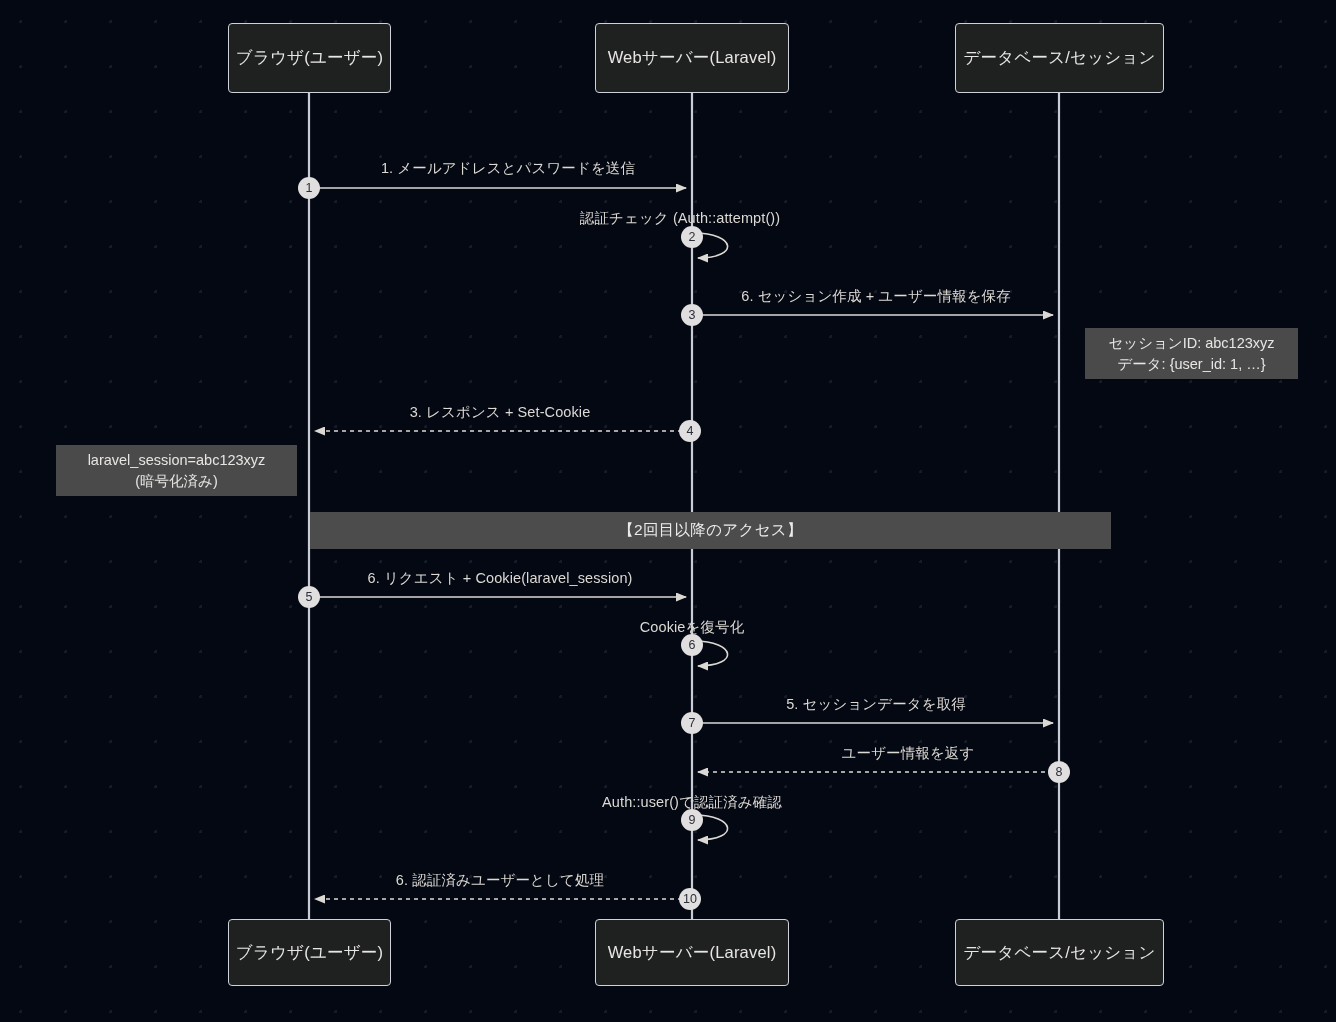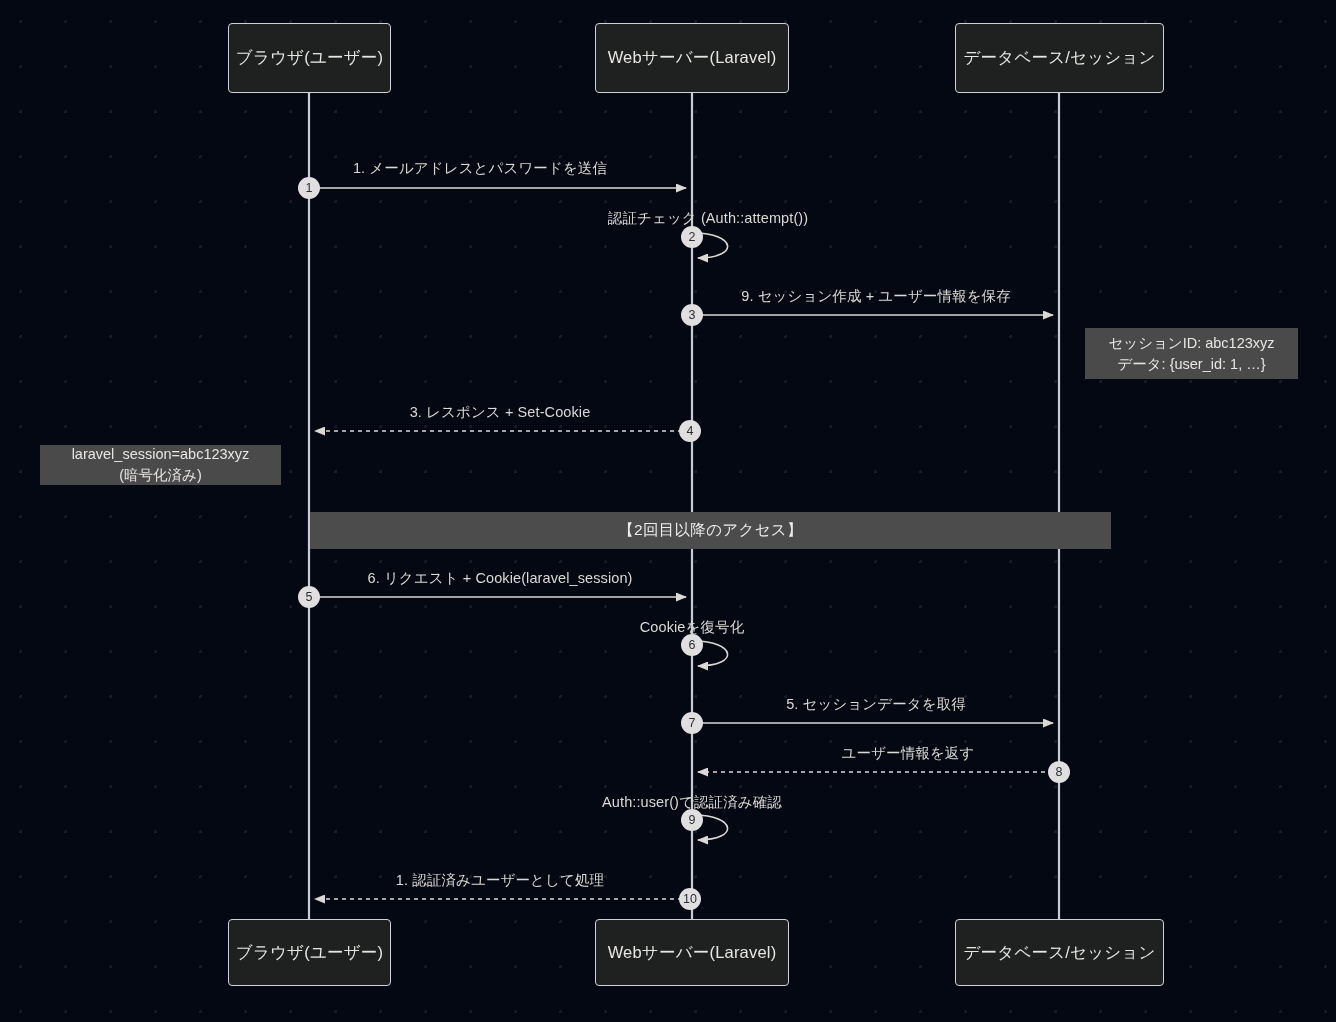--- a/index.html
+++ b/index.html
@@ -144,39 +144,39 @@
     <span>Webサーバー(Laravel)</span>
   </div>
   <div class="actor-box" style="left:955px; top:23px; width:209px; height:70px;">
     <span>データベース/セッション</span>
   </div>
 
   <div class="section-bar" style="left:284px; top:512px; width:801px; height:37px;margin-left:26px;">
     <span>【2回目以降のアクセス】</span>
   </div>
 
-  <div class="msg-label" style="left:480px; top:159px;text-align:right;"><span>1. メールアドレスとパスワードを送信</span></div>
-
-  <div class="msg-label" style="left:708px; top:209px;"><span>認証チェック (Auth::attempt())</span></div>
-
-  <div class="msg-label" style="left:876px; top:287px;"><span>9. セッション作成 + ユーザー情報を保存</span></div>
+  <div class="msg-label" style="left:508px; top:159px;text-align:right;"><span>1. メールアドレスとパスワードを送信</span></div>
+
+  <div class="msg-label" style="left:680px; top:209px;"><span>認証チェック (Auth::attempt())</span></div>
+
+  <div class="msg-label" style="left:876px; top:287px;"><span>6. セッション作成 + ユーザー情報を保存</span></div>
 
   <div class="msg-label" style="left:500px; top:403px;"><span>3. レスポンス + Set-Cookie</span></div>
 
   <div class="msg-label" style="left:500px; top:569px;"><span>6. リクエスト + Cookie(laravel_session)</span></div>
 
   <div class="msg-label" style="left:692px; top:618px;"><span>Cookieを復号化</span></div>
 
   <div class="msg-label" style="left:876px; top:695px;text-align:right;"><span>5. セッションデータを取得</span></div>
 
   <div class="msg-label" style="left:908px; top:744px;"><span>ユーザー情報を返す</span></div>
 
   <div class="msg-label" style="left:692px; top:793px;"><span>Auth::user()で認証済み確認</span></div>
 
-  <div class="msg-label" style="left:500px; top:871px;"><span>1. 認証済みユーザーとして処理</span></div>
+  <div class="msg-label" style="left:500px; top:871px;"><span>6. 認証済みユーザーとして処理</span></div>
 
   <div class="seq-num" style="left:309px; top:188px;">
       <span>1</span>
     </div>
   <div class="seq-num" style="left:692px; top:237px;">
       <span>2</span>
     </div>
   <div class="seq-num" style="left:692px; top:315px;">
       <span>3</span>
     </div>
@@ -200,21 +200,21 @@
     </div>
   <div class="seq-num" style="left:690px; top:899px;">
       <span>10</span>
     </div>
 
   <div class="note-box" style="left:1085px; top:328px; width:213px; height:51px;">
     <span>セッションID: abc123xyz</span>
     <span>データ: {user_id: 1, …}</span>
   </div>
 
-  <div class="note-box" style="left:40px; top:445px; width:241px; height:40px;">
+  <div class="note-box" style="left:56px; top:445px; width:241px; height:51px;">
     <span>laravel_session=abc123xyz</span>
     <span>(暗号化済み)</span>
   </div>
 
   <div class="actor-box" style="left:228px; top:919px; width:163px; height:67px;">
     <span>ブラウザ(ユーザー)</span>
   </div>
   <div class="actor-box" style="left:595px; top:919px; width:194px; height:67px;">
     <span>Webサーバー(Laravel)</span>
   </div>

